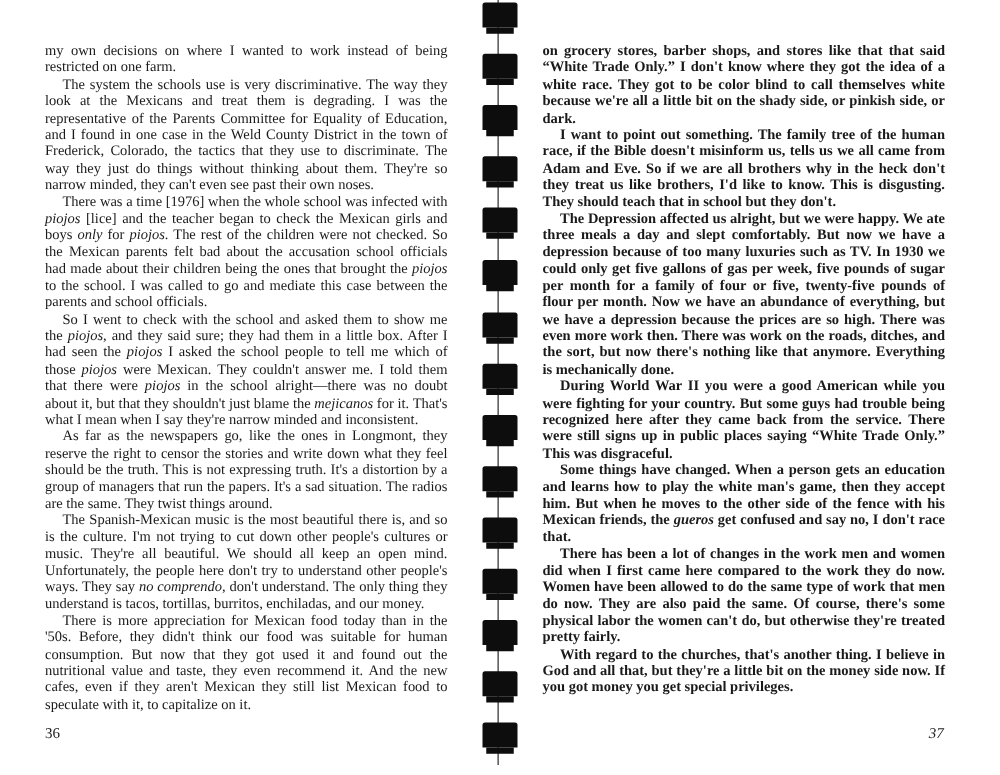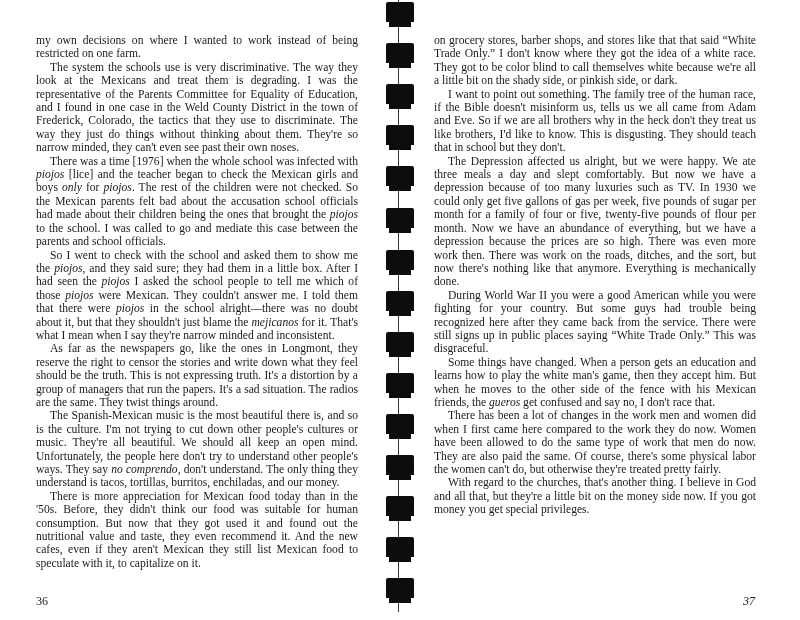--- a/index.html
+++ b/index.html
@@ -5,24 +5,24 @@
   html, body { margin: 0; padding: 0; }
   body {
     width: 800px; height: 620px; background: #ffffff; position: relative; overflow: hidden;
     font-family: "Liberation Serif", "DejaVu Serif", serif; color: #1a1a1a;
   }
   .page {
     position: absolute; top: 34px; width: 322px;
     font-size: 11.6px; line-height: 13.4px; text-align: justify;
   }
   .page.left { left: 36px; }
-  .page.right { left: 434px; }
+  .page.right { left: 434px; font-weight: bold; }
   .page p { margin: 0; text-indent: 14px; }
   .page p.cont { text-indent: 0; }
-  .folio { position: absolute; font-size: 12px; top: 594px; }
+  .folio { position: absolute; font-size: 12px; top: 579px; }
   .folio.left { left: 36px; }
   .folio.right { left: 743px; font-style: italic; }
   .binding { position: absolute; left: 382px; top: 0; width: 34px; height: 620px; }
   .wire { position: absolute; left: 16px; top: 0; width: 1px; height: 612px; background: #333; }
   .coil {
     position: absolute; left: 4px; width: 28px; height: 20px; background: #0d0d0d;
     border-radius: 2px 2px 0 0;
   }
   .coil::after {
     content: ""; position: absolute; left: 3px; right: 3px; bottom: -5px; height: 5px;

